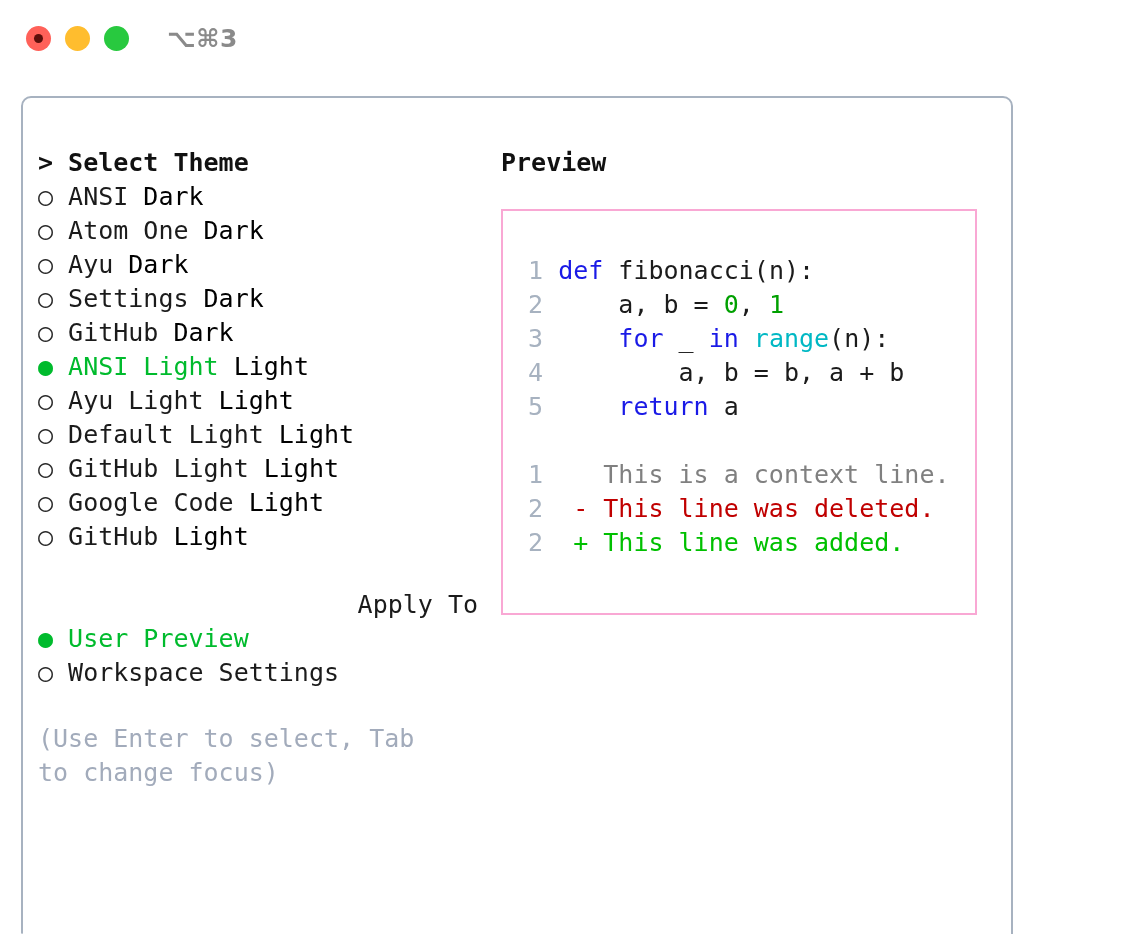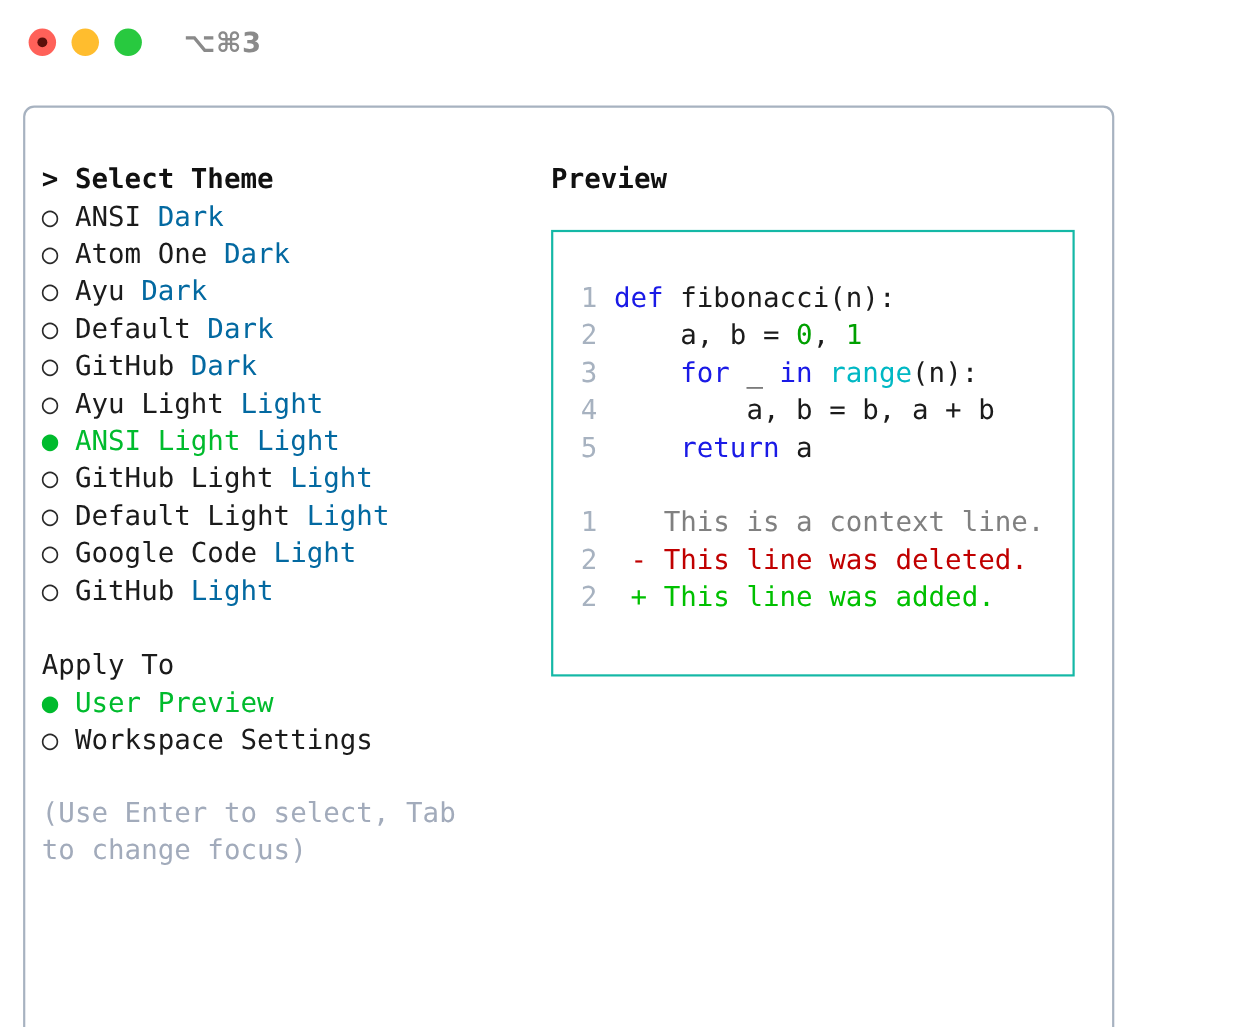--- a/index.html
+++ b/index.html
@@ -109,33 +109,34 @@
     height: 34px;
   }
 
   .section-header {
     font-weight: 700;
     color: #111111;
   }
   .section-header.plain {
     font-weight: 400;
     color: #1b1b1b;
+    text-align: right;
   }
 
   .bullet {
     display: inline-block;
     width: 1ch;
     text-align: left;
   }
   .bullet.on  { color: #00bb2d; }
   .bullet.off { color: #2a2a2a; }
 
   .opt-name       { color: #1b1b1b; text-align: right; }
   .opt-name.sel   { color: #00bb2d; }
-  .opt-variant    { color: #0369a1; }
+  .opt-variant    { color: #000000; }
 
   .spacer { height: 34px; }
 
   .hint {
     margin-top: 32px;
     font-size: 25px;
     line-height: 34px;
     color: #a2abbb;
     width: 420px;
     white-space: normal;
@@ -152,21 +153,21 @@
     font-size: 25px;
     line-height: 34px;
     font-weight: 700;
     color: #111111;
     white-space: pre;
   }
   .preview-box {
     margin-top: 29px;
     width: 476px;
     height: 406px;
-    border: 2px solid #14b8a6;
+    border: 2px solid #f9a8d4;
     background: #ffffff;
     box-sizing: border-box;
     position: relative;
   }
   .code-area {
     position: absolute;
     left: 10px;
     top: 43px;
     right: 4px;
   }
@@ -208,26 +209,26 @@
     <div class="panel-inner">
 
       <div class="left-col">
 
         <div class="tui-line section-header">&gt; Select Theme</div>
 
         <div id="theme-list">
             <div class="tui-line"><span class="bullet off">○</span><span class="opt-name"> ANSI</span><span class="opt-variant"> Dark</span></div>
             <div class="tui-line"><span class="bullet off">○</span><span class="opt-name"> Atom One</span><span class="opt-variant"> Dark</span></div>
             <div class="tui-line"><span class="bullet off">○</span><span class="opt-name"> Ayu</span><span class="opt-variant"> Dark</span></div>
-            <div class="tui-line"><span class="bullet off">○</span><span class="opt-name"> Default</span><span class="opt-variant"> Dark</span></div>
+            <div class="tui-line"><span class="bullet off">○</span><span class="opt-name"> Settings</span><span class="opt-variant"> Dark</span></div>
             <div class="tui-line"><span class="bullet off">○</span><span class="opt-name"> GitHub</span><span class="opt-variant"> Dark</span></div>
+            <div class="tui-line"><span class="bullet on">●</span><span class="opt-name sel"> ANSI Light</span><span class="opt-variant"> Light</span></div>
             <div class="tui-line"><span class="bullet off">○</span><span class="opt-name"> Ayu Light</span><span class="opt-variant"> Light</span></div>
-            <div class="tui-line"><span class="bullet on">●</span><span class="opt-name sel"> ANSI Light</span><span class="opt-variant"> Light</span></div>
+            <div class="tui-line"><span class="bullet off">○</span><span class="opt-name"> Default Light</span><span class="opt-variant"> Light</span></div>
             <div class="tui-line"><span class="bullet off">○</span><span class="opt-name"> GitHub Light</span><span class="opt-variant"> Light</span></div>
-            <div class="tui-line"><span class="bullet off">○</span><span class="opt-name"> Default Light</span><span class="opt-variant"> Light</span></div>
             <div class="tui-line"><span class="bullet off">○</span><span class="opt-name"> Google Code</span><span class="opt-variant"> Light</span></div>
             <div class="tui-line"><span class="bullet off">○</span><span class="opt-name"> GitHub</span><span class="opt-variant"> Light</span></div>
           </div>
 
         <div class="spacer"></div>
 
         <div class="tui-line section-header plain"><span>Apply To</span></div>
 
         <div id="apply-list">
             <div class="tui-line"><span class="bullet on">●</span><span class="opt-name sel"> User Preview</span></div>

